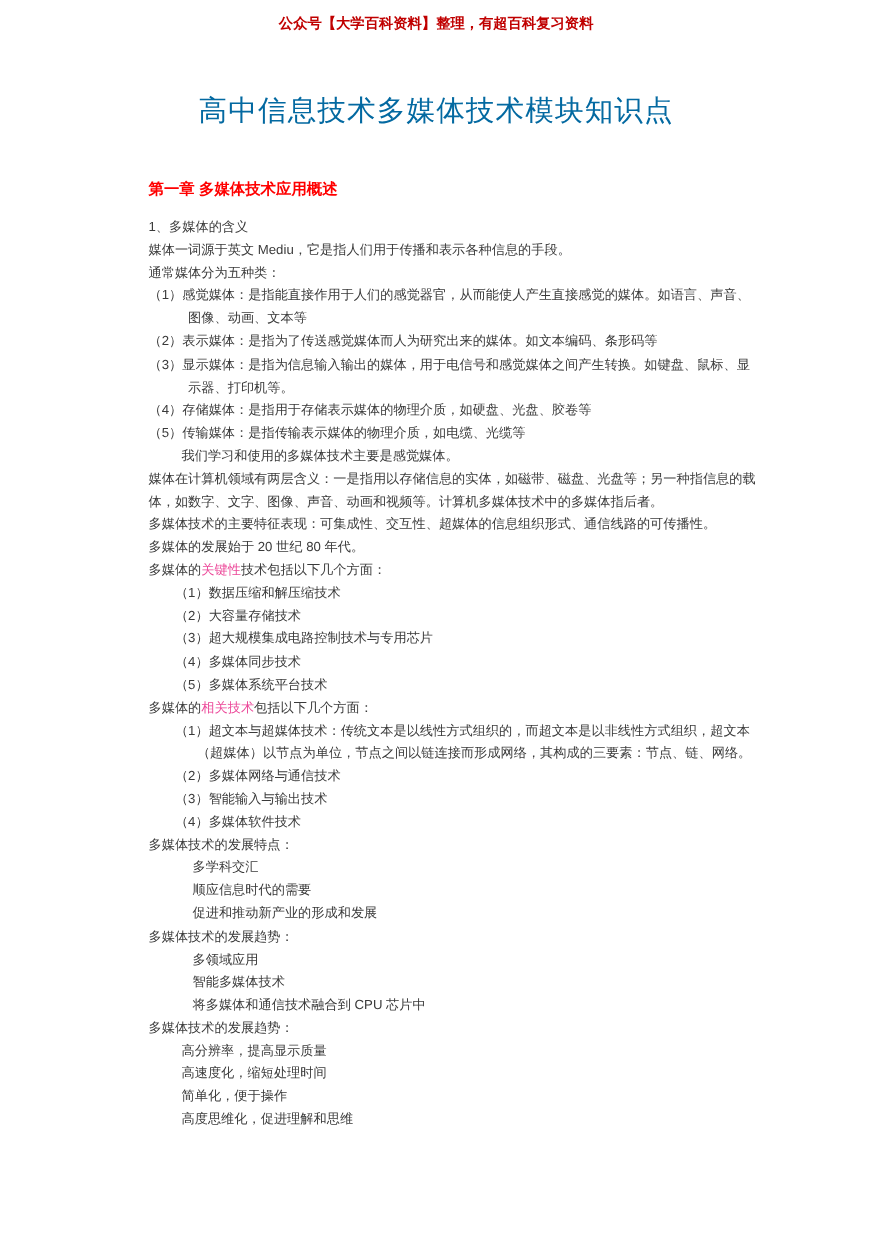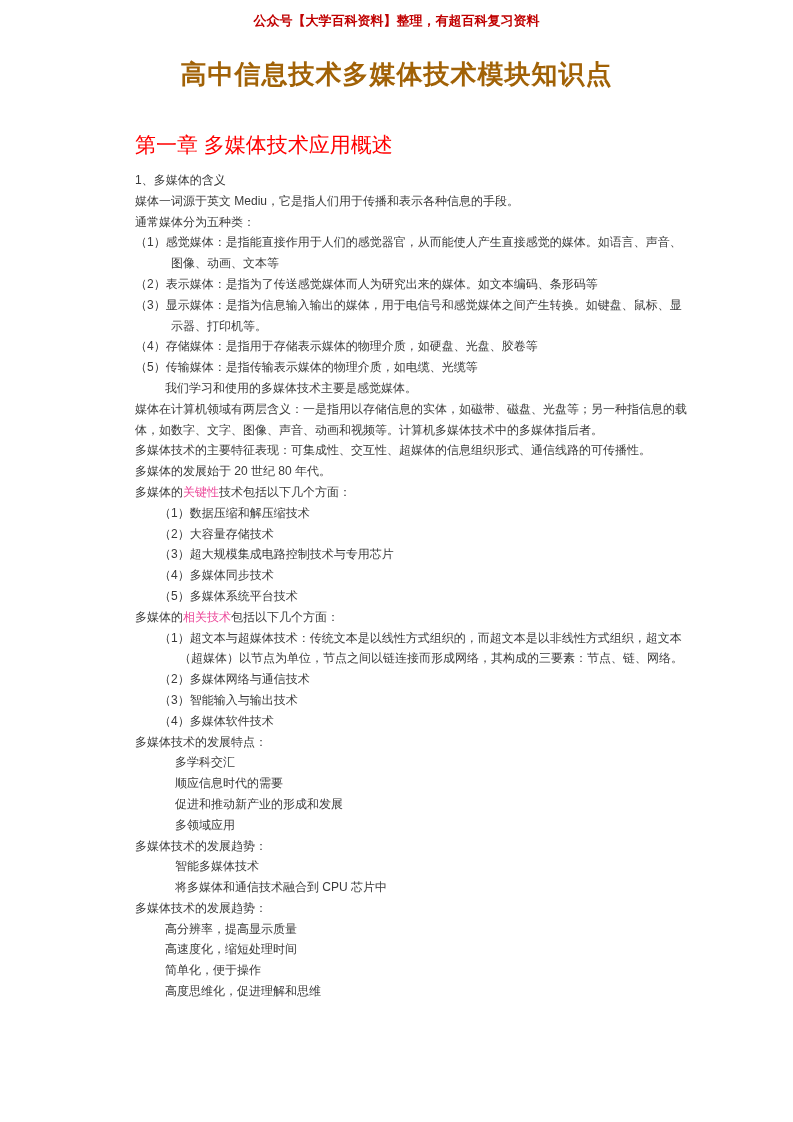--- a/index.html
+++ b/index.html
@@ -22,29 +22,29 @@
   .header-note {
     text-align: center;
     font-size: 13px;
     font-weight: bold;
     color: #c00000;
     line-height: 18px;
   }
   .doc-title {
     text-align: center;
     font-size: 26px;
-    font-weight: bold;
-    color: #a16207;
-    margin-top: 26px;
+    font-weight: normal;
+    color: #0369a1;
+    margin-top: 52px;
     line-height: 36px;
     letter-spacing: 1px;
   }
   .chapter-heading {
-    font-size: 21px;
-    font-weight: normal;
+    font-size: 14px;
+    font-weight: bold;
     color: #ff0000;
     margin-top: 40px;
     line-height: 26px;
     margin-bottom: 12px;
   }
   .doc-body {
     font-size: 12px;
     line-height: 20.8px;
   }
   .line { white-space: nowrap; }
@@ -92,22 +92,22 @@
       <div class="line flush"><span>多媒体的</span><span class="red">相关技术</span><span>包括以下几个方面：</span></div>
       <div class="line sub"><span>（1）超文本与超媒体技术：传统文本是以线性方式组织的，而超文本是以非线性方式组织，超文本</span></div>
       <div class="line w2"><span>（超媒体）以节点为单位，节点之间以链连接而形成网络，其构成的三要素：节点、链、网络。</span></div>
       <div class="line sub"><span>（2）多媒体网络与通信技术</span></div>
       <div class="line sub"><span>（3）智能输入与输出技术</span></div>
       <div class="line sub"><span>（4）多媒体软件技术</span></div>
       <div class="line flush"><span>多媒体技术的发展特点：</span></div>
       <div class="line feat"><span>多学科交汇</span></div>
       <div class="line feat"><span>顺应信息时代的需要</span></div>
       <div class="line feat"><span>促进和推动新产业的形成和发展</span></div>
+      <div class="line flush"><span>多媒体技术的发展趋势：</span></div>
       <div class="line feat"><span>多领域应用</span></div>
-      <div class="line flush"><span>多媒体技术的发展趋势：</span></div>
       <div class="line feat"><span>智能多媒体技术</span></div>
       <div class="line feat"><span>将多媒体和通信技术融合到 CPU 芯片中</span></div>
       <div class="line flush"><span>多媒体技术的发展趋势：</span></div>
       <div class="line dir"><span>高分辨率，提高显示质量</span></div>
       <div class="line dir"><span>高速度化，缩短处理时间</span></div>
       <div class="line dir"><span>简单化，便于操作</span></div>
       <div class="line dir"><span>高度思维化，促进理解和思维</span></div>
     </div>
 </div>
 

